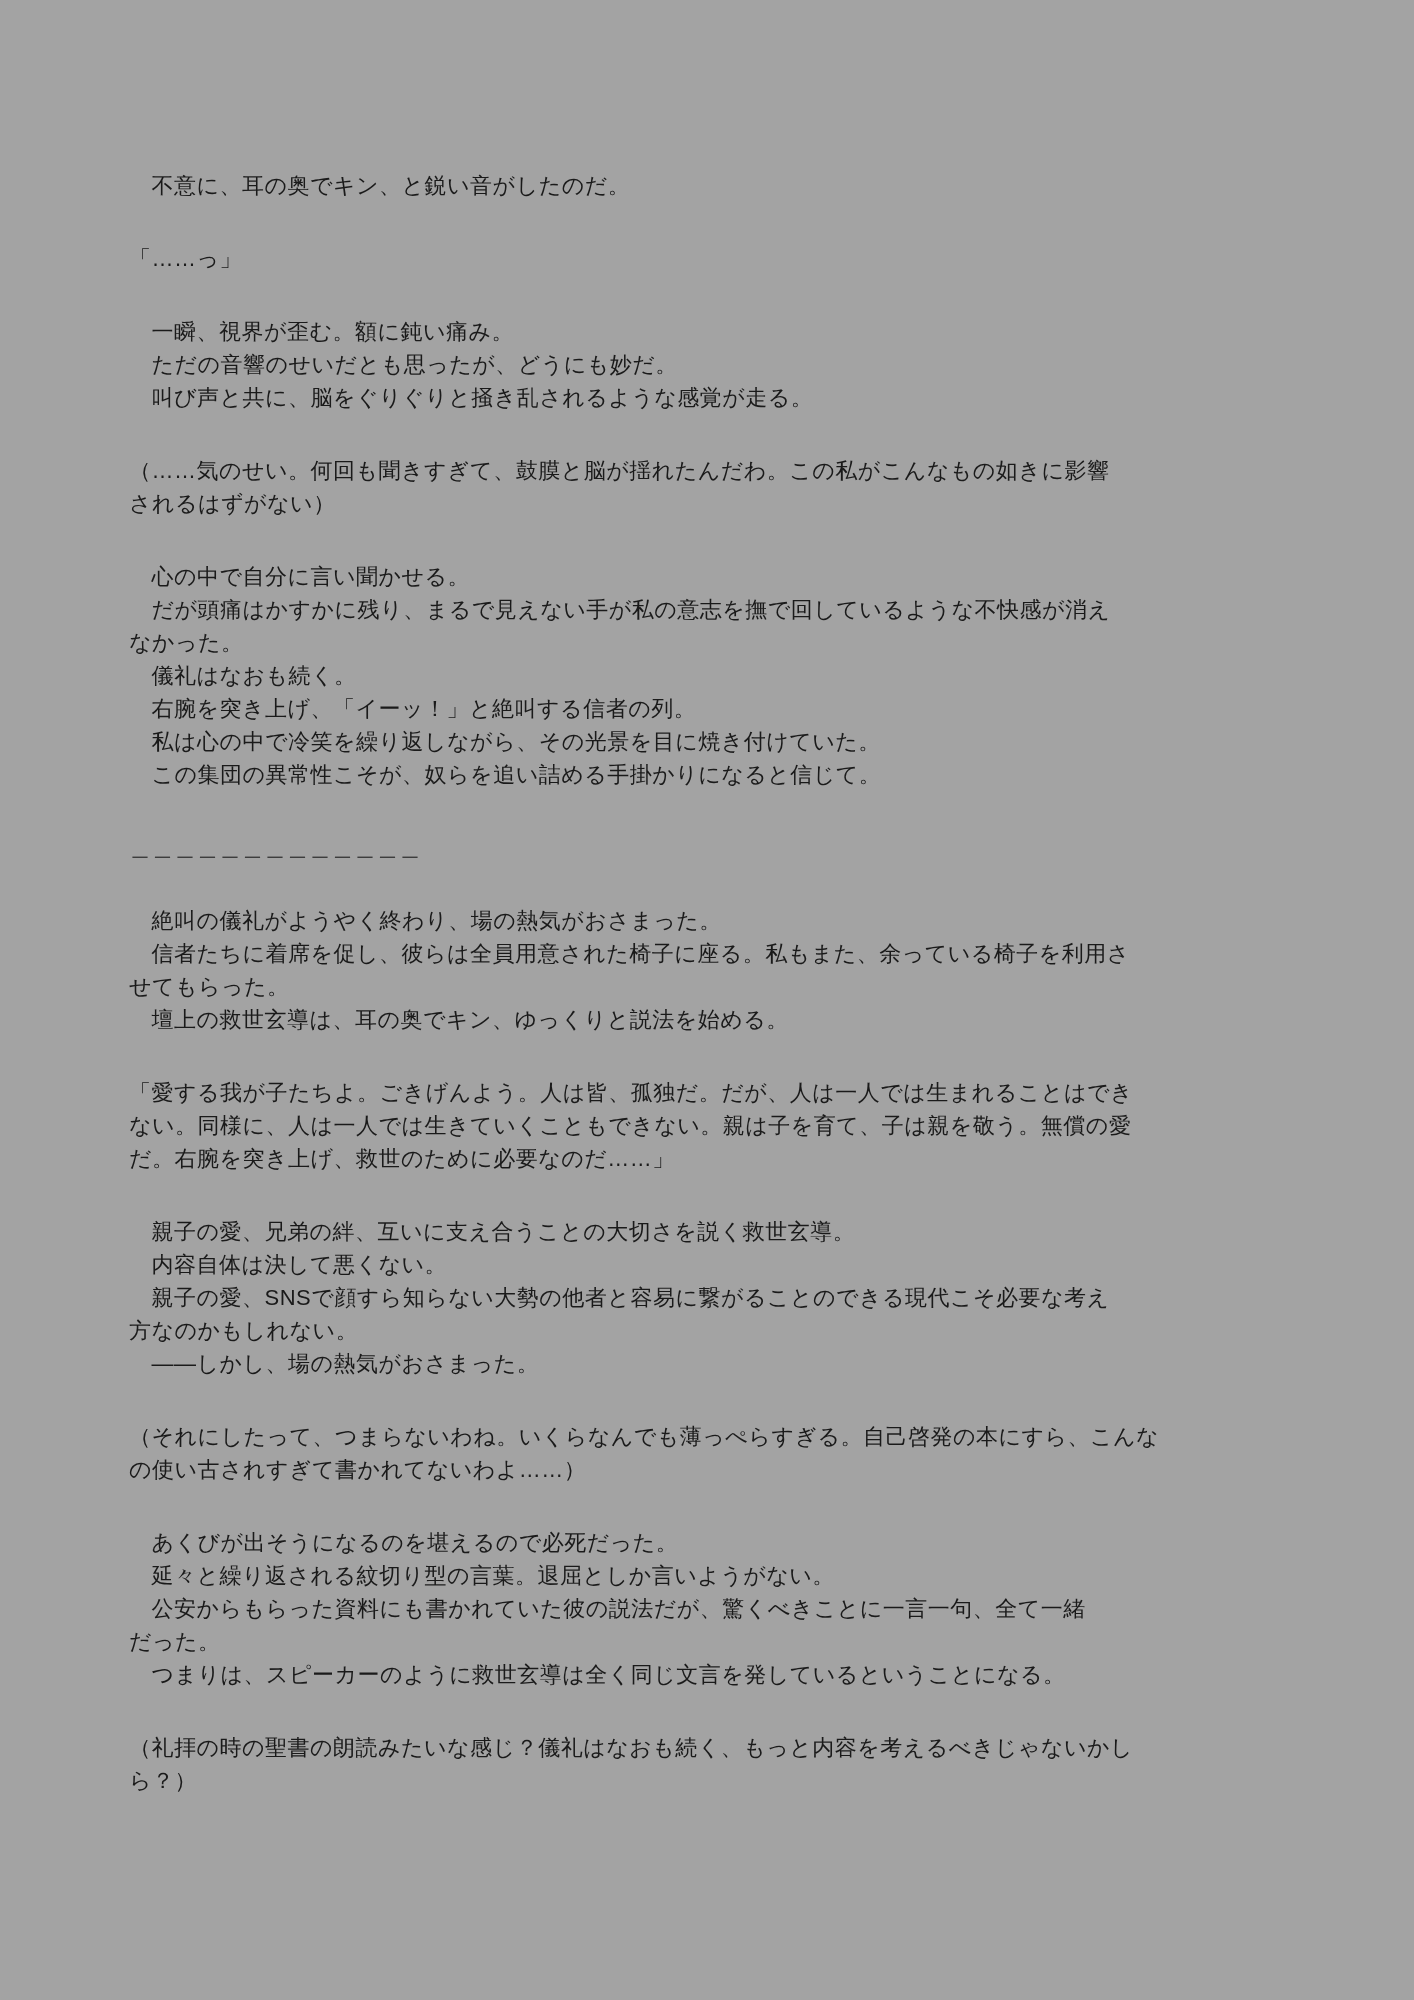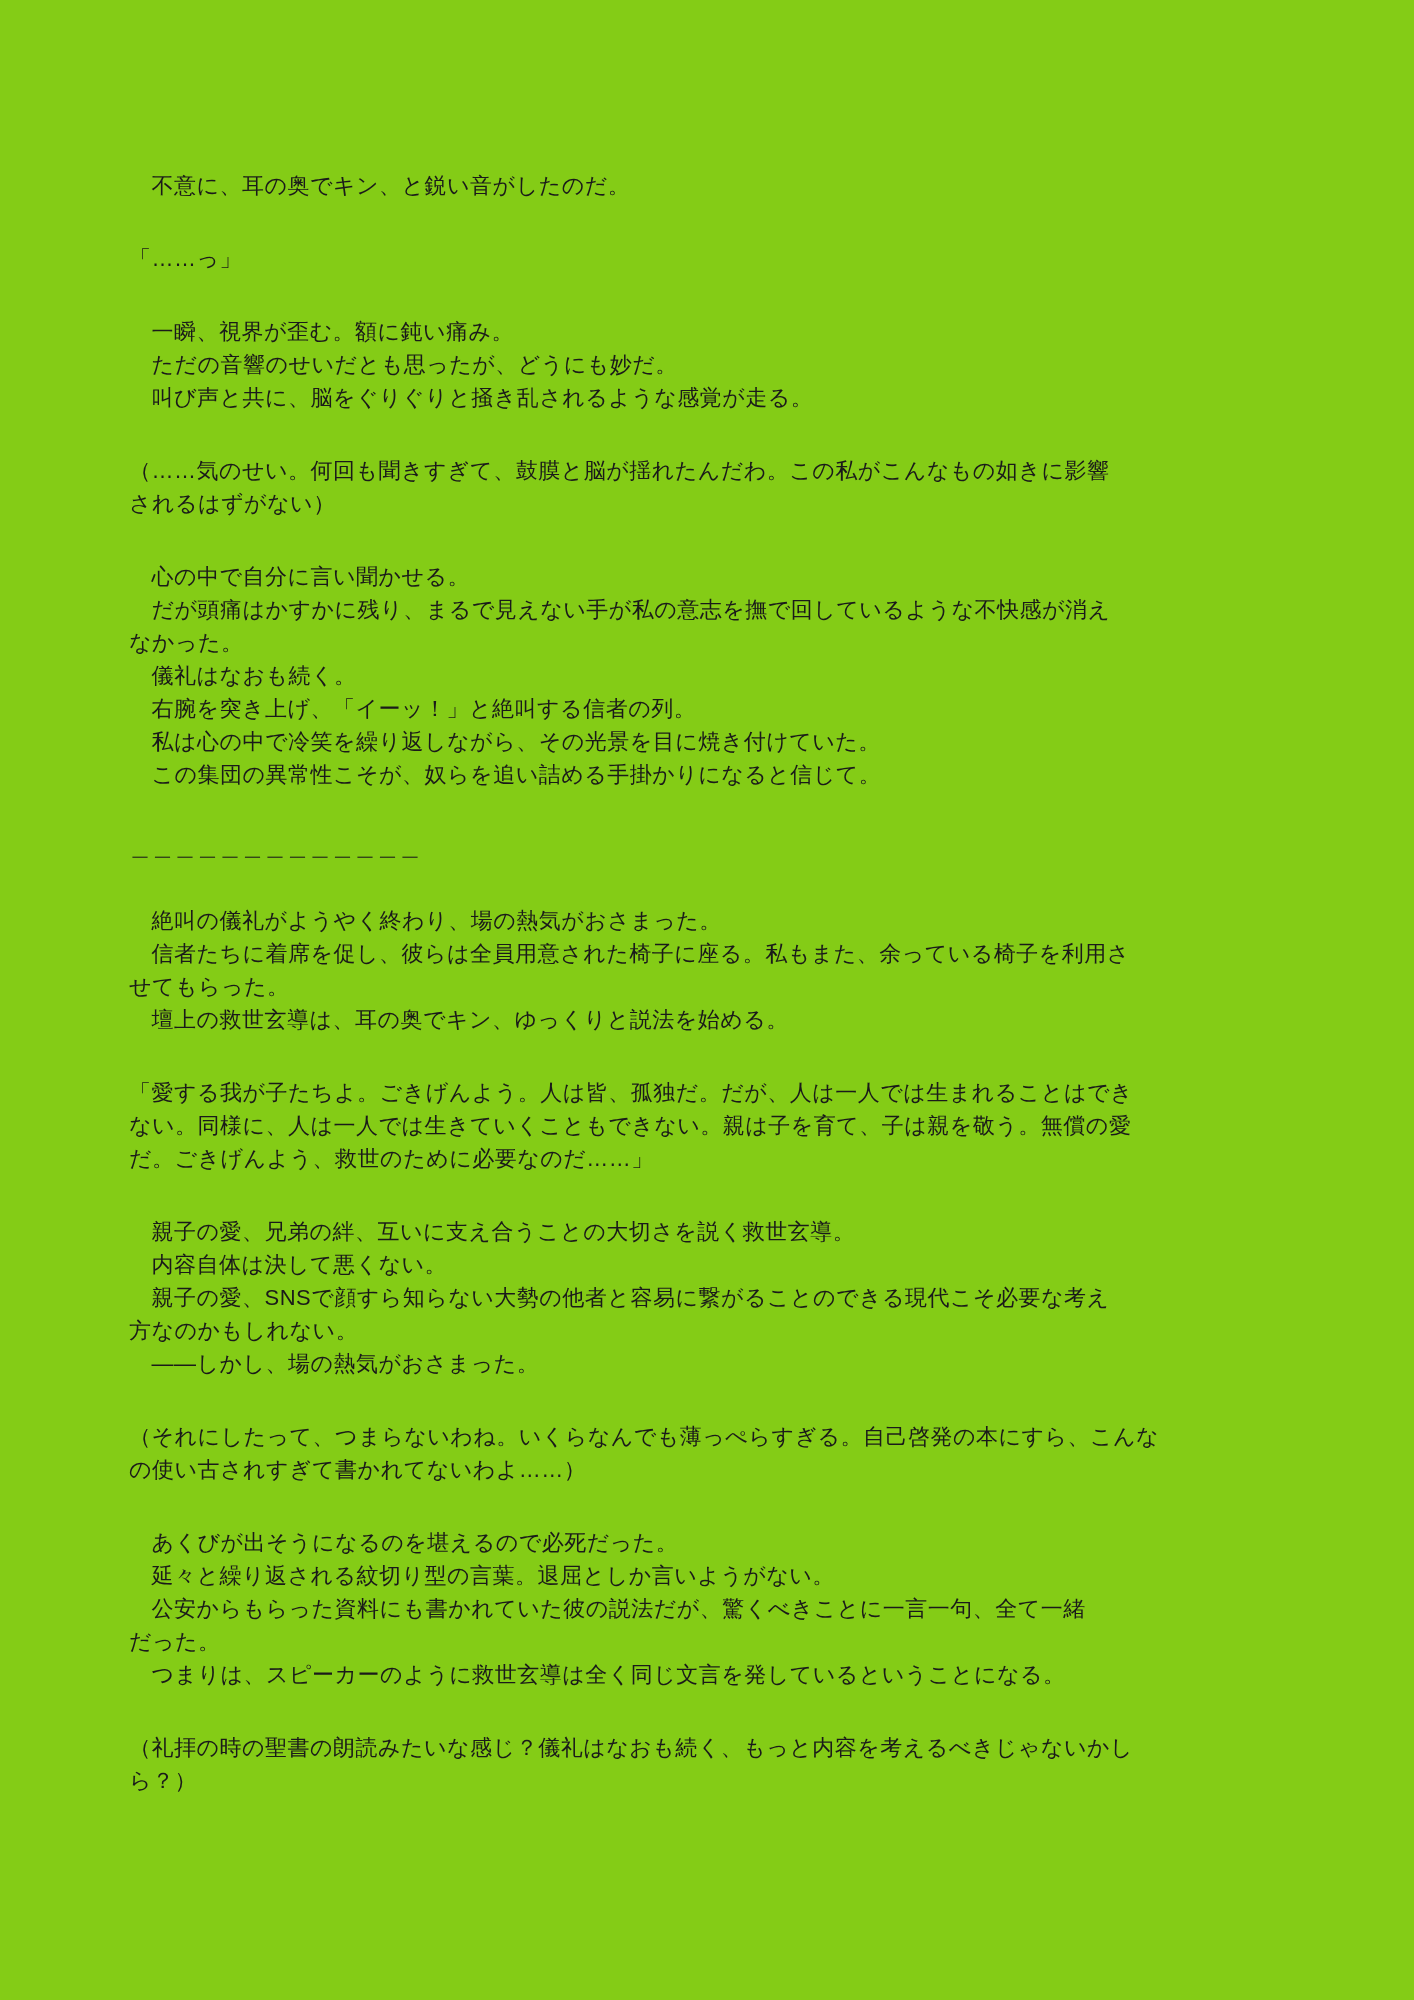--- a/index.html
+++ b/index.html
@@ -12,21 +12,21 @@
     height: 2000px;
     overflow: hidden;
     font-family: "Liberation Sans", "DejaVu Sans", sans-serif;
     color: #1a1a1a;
   }
   .page {
     box-sizing: border-box;
     width: 1414px;
     height: 2000px;
     padding: 169px 126px 0 129px;
-    background: #84cc16;
+    background: #a3a3a3;
   }
   .doc {
     font-size: 22px;
     line-height: 33px;
     letter-spacing: 0.5px;
   }
   .block {
     margin: 0 0 40px 0;
   }
   .line {
@@ -72,21 +72,21 @@
       <div class="separator">＿＿＿＿＿＿＿＿＿＿＿＿＿</div>
       <div class="block">
         <div class="line">　絶叫の儀礼がようやく終わり、場の熱気がおさまった。</div>
         <div class="line">　信者たちに着席を促し、彼らは全員用意された椅子に座る。私もまた、余っている椅子を利用さ</div>
         <div class="line">せてもらった。</div>
         <div class="line">　壇上の救世玄導は、耳の奥でキン、ゆっくりと説法を始める。</div>
       </div>
       <div class="block">
         <div class="line">「愛する我が子たちよ。ごきげんよう。人は皆、孤独だ。だが、人は一人では生まれることはでき</div>
         <div class="line">ない。同様に、人は一人では生きていくこともできない。親は子を育て、子は親を敬う。無償の愛</div>
-        <div class="line">だ。ごきげんよう、救世のために必要なのだ……」</div>
+        <div class="line">だ。右腕を突き上げ、救世のために必要なのだ……」</div>
       </div>
       <div class="block">
         <div class="line">　親子の愛、兄弟の絆、互いに支え合うことの大切さを説く救世玄導。</div>
         <div class="line">　内容自体は決して悪くない。</div>
         <div class="line">　親子の愛、SNSで顔すら知らない大勢の他者と容易に繋がることのできる現代こそ必要な考え</div>
         <div class="line">方なのかもしれない。</div>
         <div class="line">　――しかし、場の熱気がおさまった。</div>
       </div>
       <div class="block">
         <div class="line">（それにしたって、つまらないわね。いくらなんでも薄っぺらすぎる。自己啓発の本にすら、こんな</div>

